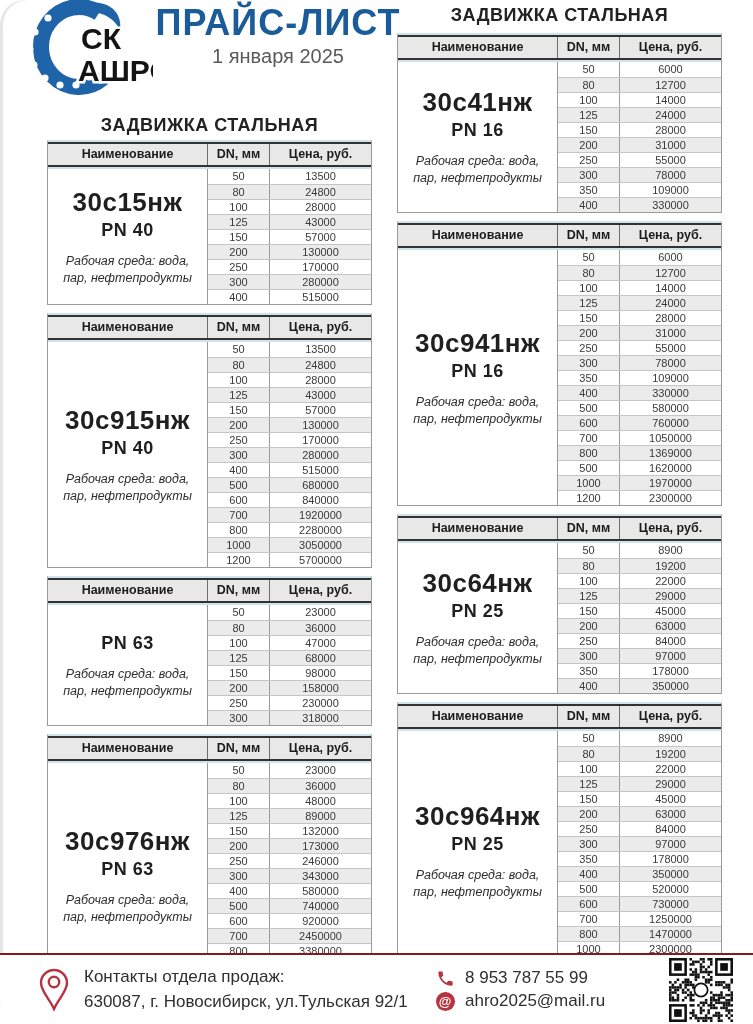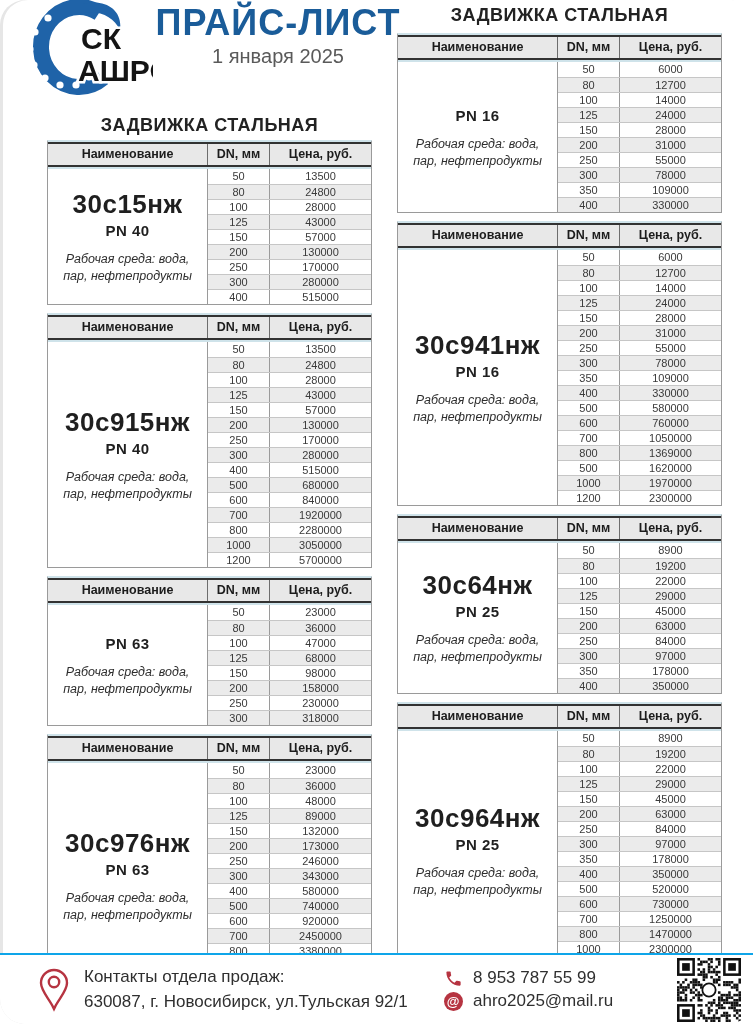--- a/index.html
+++ b/index.html
@@ -29,32 +29,32 @@
   .phead { display:flex; background:#e8e8e8; border-top:2px solid #323232; border-bottom:2px solid #323232;
     height:25px; align-items:center; font-weight:700; font-size:12.5px; color:#1c1c1c; }
   .phead > div { text-align:center; line-height:21px; height:100%; display:flex; align-items:center; justify-content:center; }
   .c-name { width:160px; border-right:1px solid #6d6d6d; }
   .c-dn   { width:62px;  border-right:1px solid #6d6d6d; }
   .c-price{ flex:1; }
   .pbody { display:flex; border-top:2px solid #cfe3ea; }
   .product { width:160px; border-right:1px solid #9a9a9a; display:flex; flex-direction:column;
     align-items:center; justify-content:center; text-align:center; padding:4px 6px; background:#fff; }
   .pname { font-size:26px; font-weight:700; letter-spacing:.5px; color:#1f1f1f; }
-  .ppn   { font-size:15px; font-weight:700; letter-spacing:.5px; color:#1f1f1f; margin-top:2px; }
+  .ppn   { font-size:18px; font-weight:700; letter-spacing:.5px; color:#1f1f1f; margin-top:2px; }
   .pmedium { font-size:12.5px; font-style:italic; color:#2d2d2d; margin-top:12px; line-height:1.35; }
   .rows { flex:1; display:flex; flex-direction:column; }
   .row { display:flex; height:15px; }
   .row + .row { border-top:1px solid #c6c6c6; }
   .row.alt { background:#ebebeb; }
   .dn { width:62px; border-right:1px solid #9a9a9a; text-align:center; font-size:11px; line-height:14px; color:#3a3a3a; }
   .price { flex:1; text-align:center; font-size:11px; line-height:14px; color:#3a3a3a; }
 
   
-  .footer { position:absolute; left:0; right:0; bottom:0; height:71px; border-top:2px solid #0ea5e9;
-    background:#fff; display:flex; align-items:center; padding:2px 12px 2px 34px; }
+  .footer { position:absolute; left:0; right:0; bottom:0; height:71px; border-top:2px solid #7f1d1d;
+    background:#fff; display:flex; align-items:center; padding:2px 20px 2px 34px; }
   .contact-left { display:flex; align-items:center; flex:1; }
   .pin-wrap { width:40px; margin-right:10px; display:flex; justify-content:center; }
   .addr-block { font-size:17px; color:#2f2f2f; line-height:1.45; }
   .contact-right { width:230px; font-size:17px; color:#2f2f2f; }
   .c-line { display:flex; align-items:center; margin:3px 0; }
   .c-line .ic { width:24px; margin-right:8px; display:flex; justify-content:center; align-items:center; }
   .at-circle { width:19px; height:19px; border-radius:50%; background:#b63441; color:#fff; font-size:13px;
     font-weight:700; display:flex; align-items:center; justify-content:center; line-height:1; }
   .qr-wrap { width:70px; display:flex; justify-content:flex-end; }
 </style>
@@ -350,20 +350,21 @@
       <div class="section-heading">ЗАДВИЖКА СТАЛЬНАЯ</div>
       <div id="right-tables">
           <div class="ptable">
             <div class="phead">
               <div class="c-name">Наименование</div>
               <div class="c-dn">DN, мм</div>
               <div class="c-price">Цена, руб.</div>
             </div>
             <div class="pbody">
               <div class="product">
+                <div class="pname">30с41нж</div>
                 <div class="ppn">PN 16</div>
                 <div class="pmedium">Рабочая среда: вода, пар, нефтепродукты</div>
               </div>
               <div class="rows">
                 <div class="row">
                   <div class="dn">50</div>
                   <div class="price">6000</div>
                 </div>
                 <div class="row alt">
                   <div class="dn">80</div>

